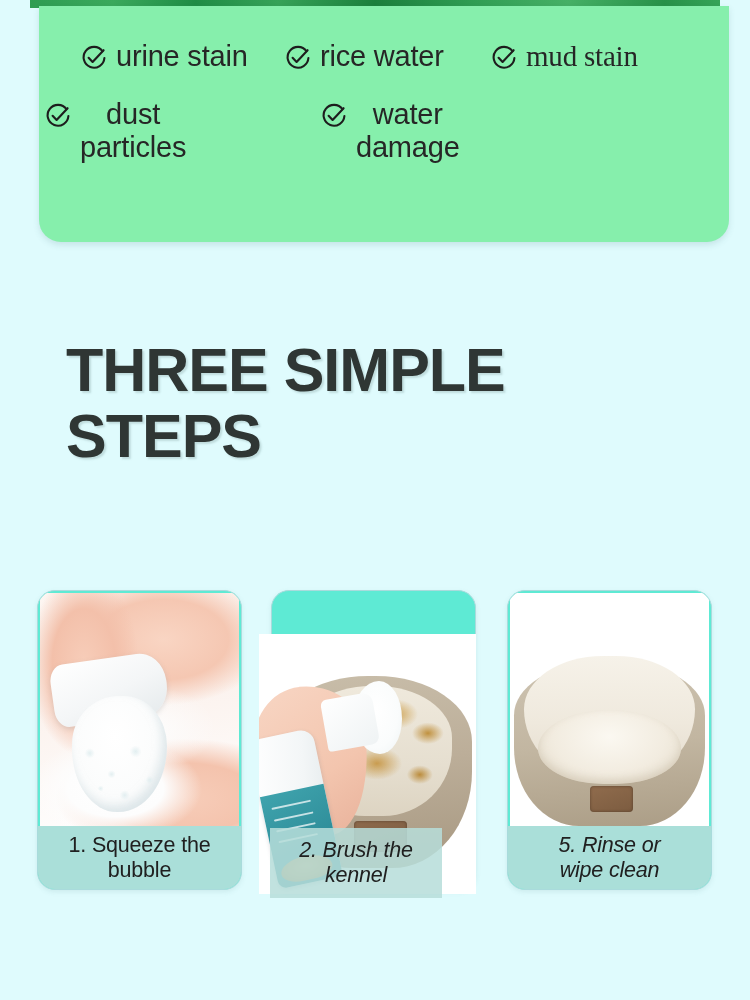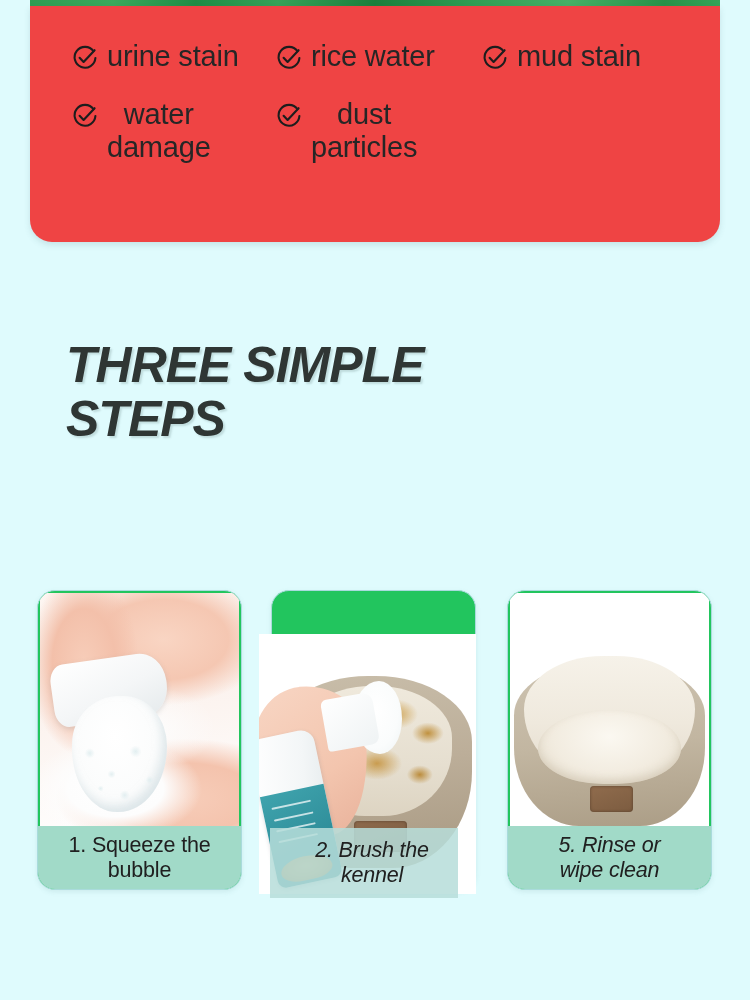--- a/index.html
+++ b/index.html
@@ -24,25 +24,25 @@
     height: 8px;
     background: linear-gradient(90deg,
         #2e9c52 0%, #3aa95c 12%, #1f8c45 24%, #36a258 36%,
         #1b7f3c 50%, #2f9d53 64%, #46b066 78%, #279148 92%, #35a458 100%);
     z-index: 1;
   }
 
   
   .feature-card {
     position: absolute;
-    left: 30px;
+    left: 39px;
     top: 6px;
     width: 690px;
     height: 236px;
-    background: #ef4444;
+    background: #86efac;
     border-radius: 0 0 22px 22px;
     box-shadow: 0 3px 6px rgba(70,110,120,0.16);
     box-sizing: border-box;
     z-index: 2;
   }
 
   .feature-grid {
     position: absolute;
     left: 0;
     top: 34px;
@@ -53,21 +53,21 @@
   }
 
   .feature-item {
     display: flex;
     align-items: flex-start;
     gap: 9px;
     padding-left: 42px;
     box-sizing: border-box;
   }
   .feature-item.col2 { padding-left: 6px; }
-  .feature-item.col3 { padding-left: 12px; }
+  .feature-item.col3 { padding-left: 12px; font-family: Liberation Serif, serif; }
 
   .check-icon {
     flex: 0 0 auto;
     width: 26px;
     height: 26px;
     margin-top: 5px;
   }
   .check-icon svg { display: block; }
 
   .feature-label {
@@ -80,23 +80,22 @@
     text-align: center;
   }
   .feature-label.single { text-align: left; }
 
   
   .headline {
     position: absolute;
     left: 66px;
     top: 338px;
     width: 600px;
-    font-size: 50px;
+    font-size: 61px;
     font-weight: 700;
-    font-style: italic;
     line-height: 1.08;
     color: #2f3634;
     letter-spacing: -1px;
     text-shadow: 2px 2px 2px rgba(120,150,150,0.30);
     white-space: pre-line;
   }
 
   
   .steps {
     position: absolute;
@@ -112,21 +111,21 @@
     width: 205px;
     height: 300px;
   }
   .step-1 { left: 37px; }
   .step-2 { left: 271px; }
   .step-3 { left: 507px; }
 
   .step-card {
     position: absolute;
     inset: 0;
-    background: #22c55e;
+    background: #5eead4;
     border: 1.5px solid #a9dbdc;
     border-radius: 18px;
     overflow: hidden;
     box-sizing: border-box;
     box-shadow: 0 2px 5px rgba(90,140,145,0.14);
   }
 
   
   .step-2 .step-bleed {
     position: absolute;
@@ -342,21 +341,20 @@
   .caption.italic span { font-style: italic; }
 
   
   .caption-2 {
     position: absolute;
     left: -1px;
     width: 172px;
     bottom: -8px;
     height: 70px;
     border-radius: 0;
-    padding-left: 16px;
   }
 </style>
 </head>
 <body>
 
 <div class="top-strip"></div>
 
 <div class="feature-card">
   <div class="feature-grid">
 
@@ -381,42 +379,42 @@
     </div>
 
     <div class="feature-item col3">
       <span class="check-icon">
         <svg width="26" height="26" viewBox="0 0 26 26">
           <path d="M21.5 6.2 A10.4 10.4 0 1 0 23.4 13" fill="none" stroke="#1d1d1d" stroke-width="2.1" stroke-linecap="round"></path>
           <path d="M7.6 12.8 L11.6 17 L22.6 5.2" fill="none" stroke="#1d1d1d" stroke-width="2.1" stroke-linecap="round" stroke-linejoin="round"></path>
         </svg>
       </span>
       <span class="feature-label single">mud stain</span>
+    </div>
+
+    <div class="feature-item col2">
+      <span class="check-icon">
+        <svg width="26" height="26" viewBox="0 0 26 26">
+          <path d="M21.5 6.2 A10.4 10.4 0 1 0 23.4 13" fill="none" stroke="#1d1d1d" stroke-width="2.1" stroke-linecap="round"></path>
+          <path d="M7.6 12.8 L11.6 17 L22.6 5.2" fill="none" stroke="#1d1d1d" stroke-width="2.1" stroke-linecap="round" stroke-linejoin="round"></path>
+        </svg>
+      </span>
+      <span class="feature-label">dust
+particles</span>
     </div>
 
     <div class="feature-item col1">
       <span class="check-icon">
         <svg width="26" height="26" viewBox="0 0 26 26">
           <path d="M21.5 6.2 A10.4 10.4 0 1 0 23.4 13" fill="none" stroke="#1d1d1d" stroke-width="2.1" stroke-linecap="round"></path>
           <path d="M7.6 12.8 L11.6 17 L22.6 5.2" fill="none" stroke="#1d1d1d" stroke-width="2.1" stroke-linecap="round" stroke-linejoin="round"></path>
         </svg>
       </span>
       <span class="feature-label">water
 damage</span>
-    </div>
-
-    <div class="feature-item col2">
-      <span class="check-icon">
-        <svg width="26" height="26" viewBox="0 0 26 26">
-          <path d="M21.5 6.2 A10.4 10.4 0 1 0 23.4 13" fill="none" stroke="#1d1d1d" stroke-width="2.1" stroke-linecap="round"></path>
-          <path d="M7.6 12.8 L11.6 17 L22.6 5.2" fill="none" stroke="#1d1d1d" stroke-width="2.1" stroke-linecap="round" stroke-linejoin="round"></path>
-        </svg>
-      </span>
-      <span class="feature-label">dust
-particles</span>
     </div>
 
 
   </div>
 </div>
 
 <div class="headline">THREE SIMPLE
 STEPS</div>
 
 <div class="steps">

